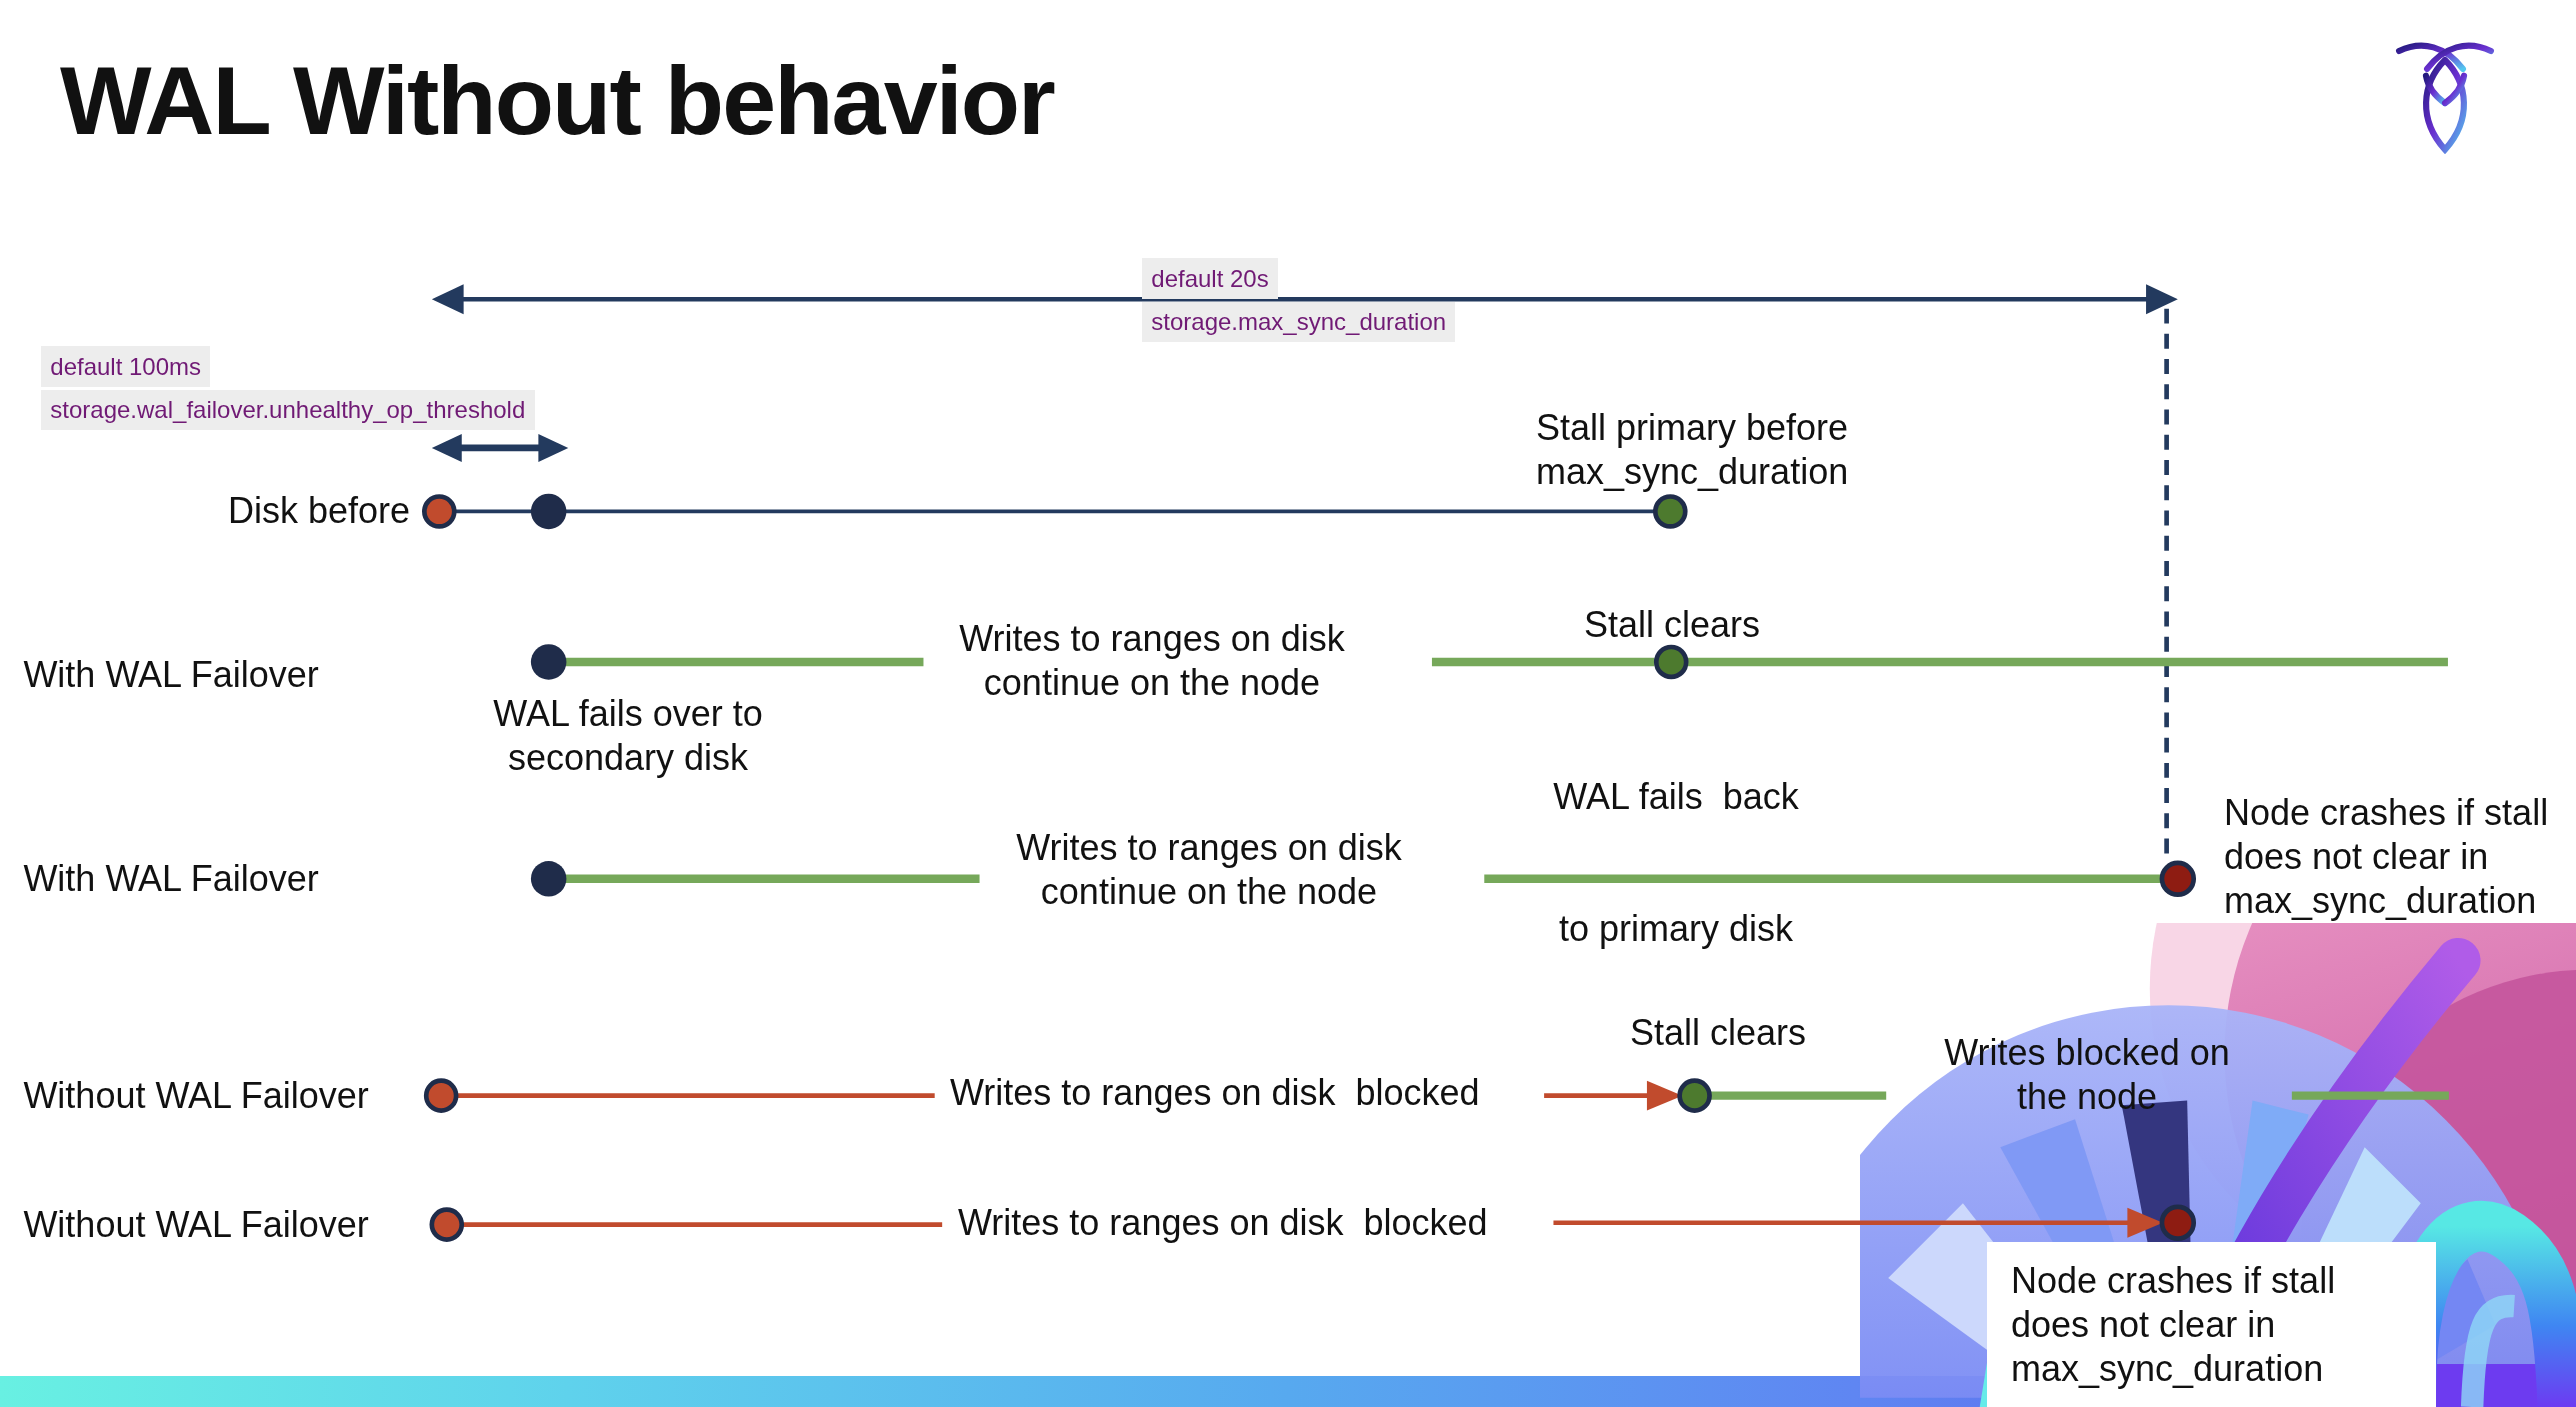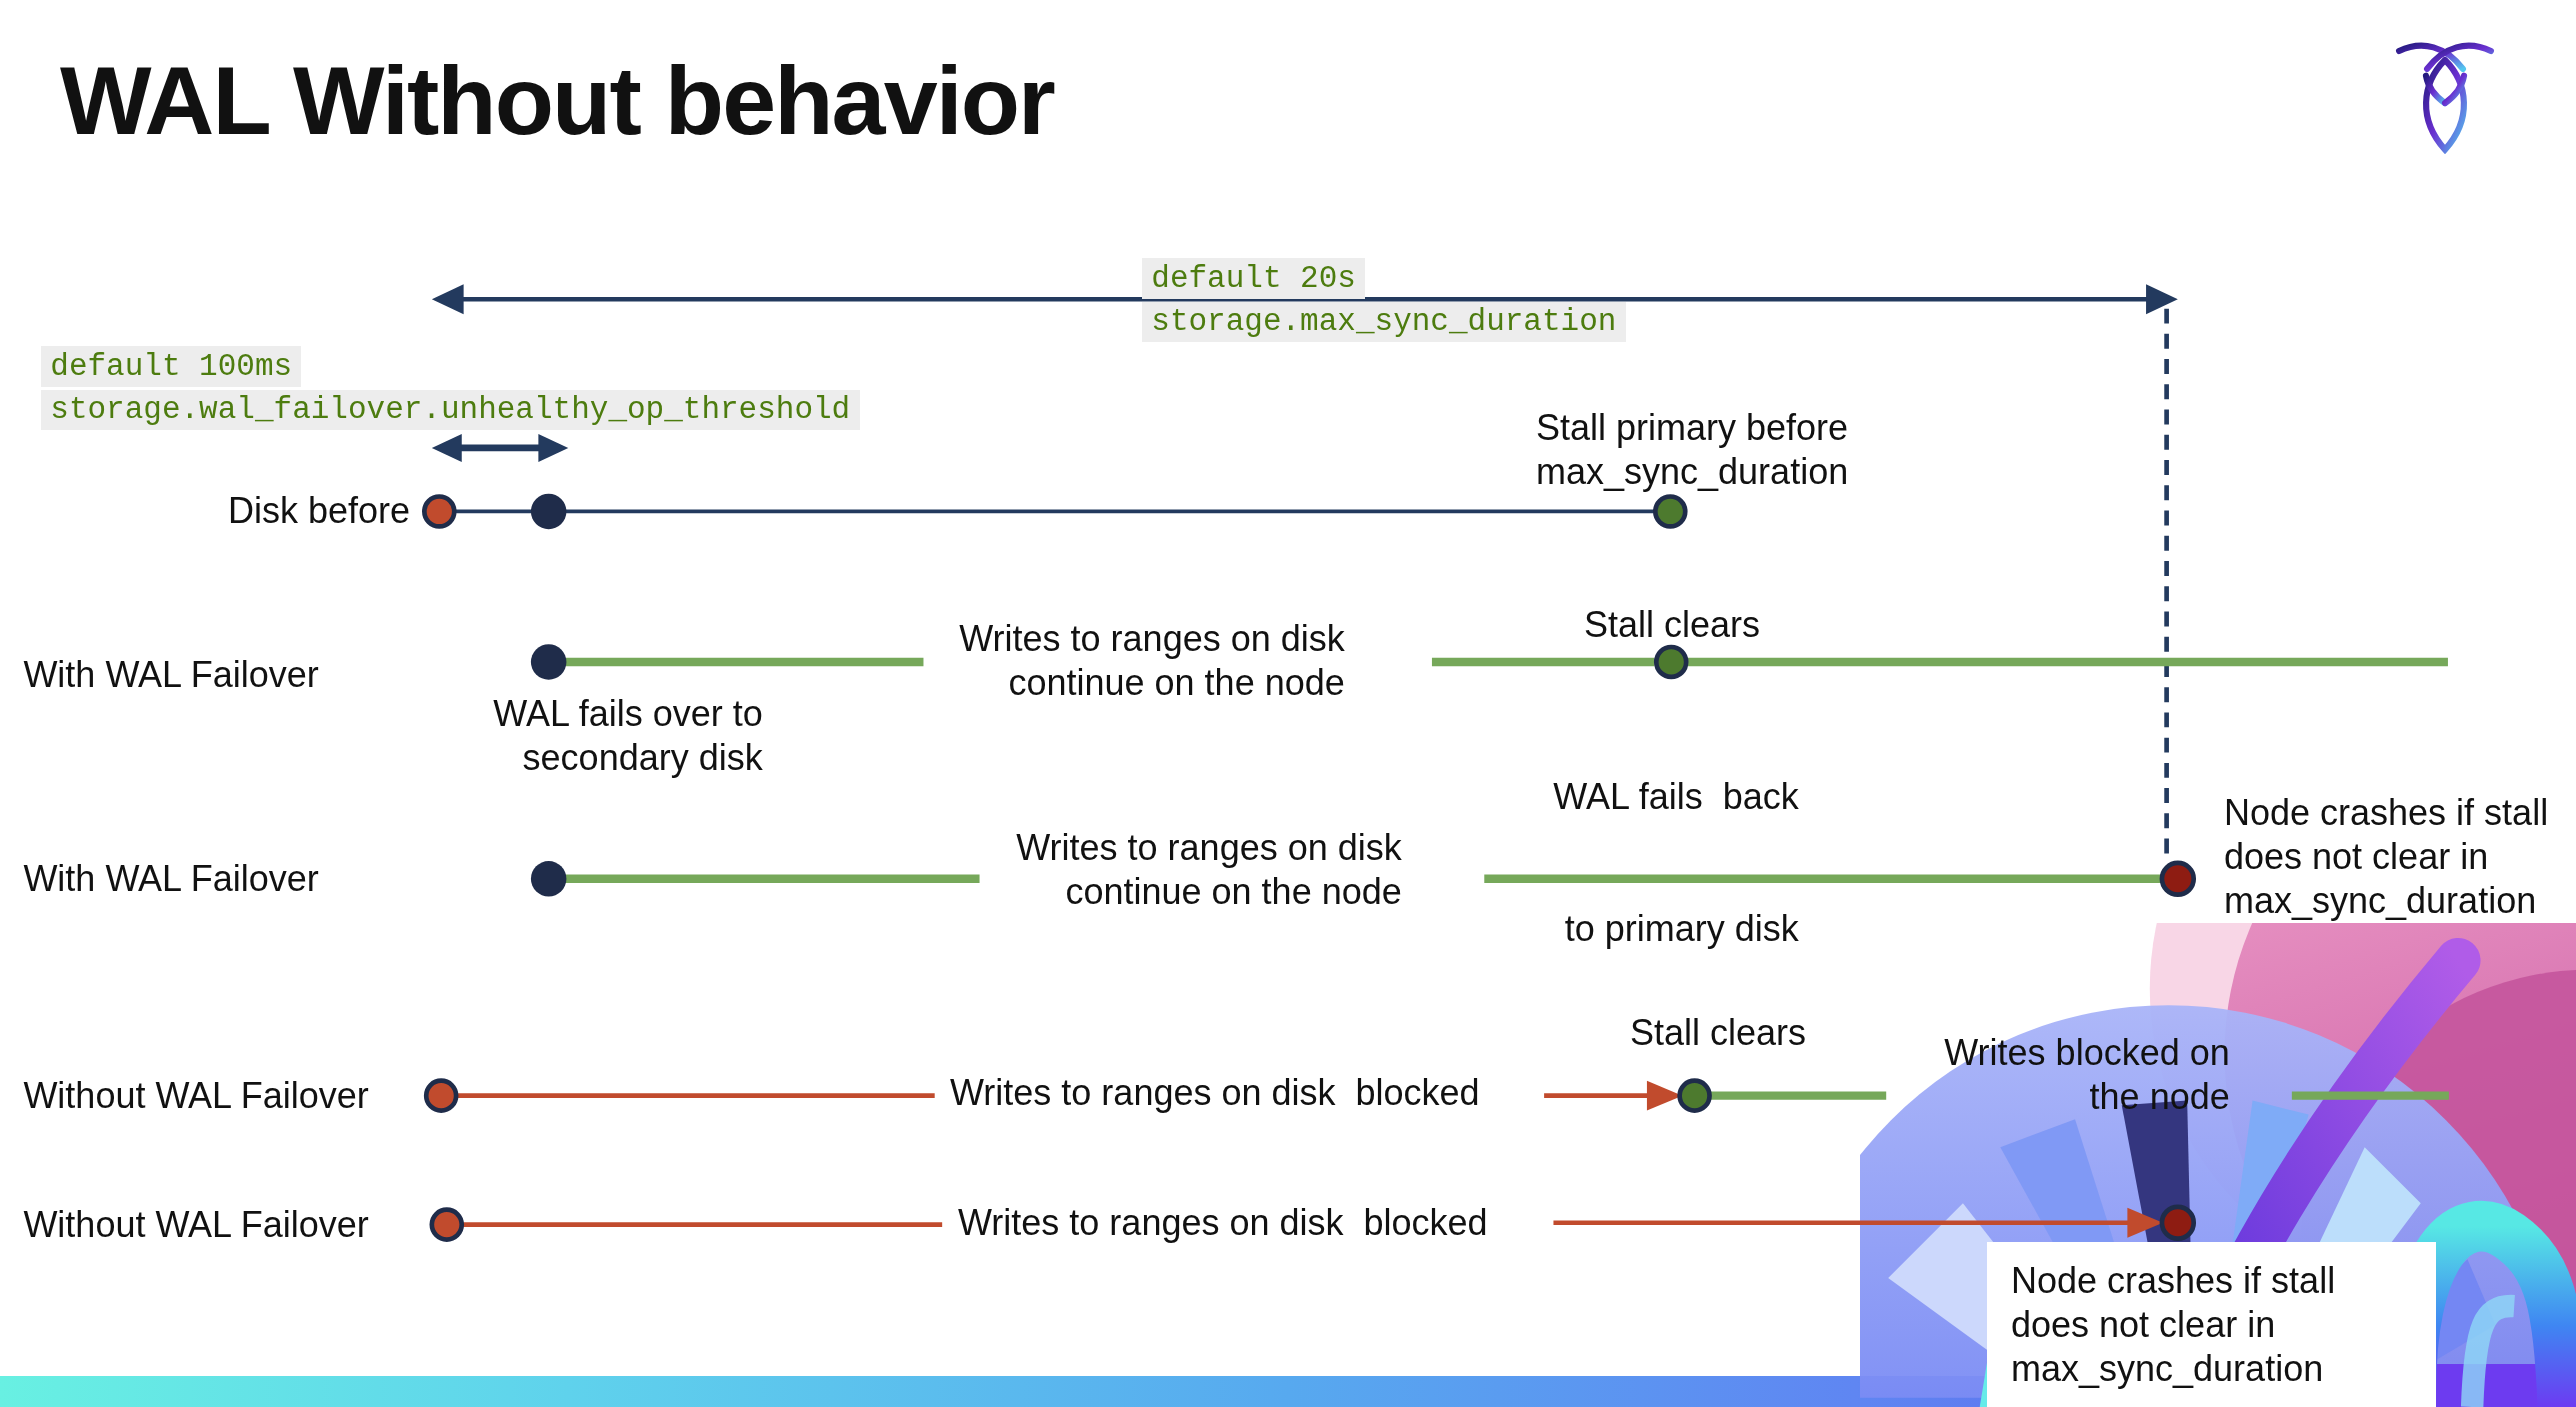--- a/index.html
+++ b/index.html
@@ -5,25 +5,25 @@
   :root{
     --navy:#233a5e; --navy-dot:#1f2c4a; --green-line:#76a85a; --green-dot:#4d7a2e;
     --red:#c14b2d; --dark-red:#8e1c12; --code-bg:#ededed; --text:#111111;
     --bar-left:#68f0e2; --bar-mid:#57a9ef; --bar-right:#5b50e8;
   }
   html,body{margin:0;padding:0;background:#ffffff;}
   .canvas{position:relative;width:2576px;height:1408px;background:#fff;overflow:hidden;
           font-family:"Liberation Sans",sans-serif;color:var(--text);}
   .abs{position:absolute;}
   .title{left:60px;top:45px;font-size:97px;font-weight:bold;letter-spacing:-1.9px;white-space:nowrap;}
-  .code{font-family:Liberation Mono, monospace;font-size:31px;line-height:37px;color:#4d7c0f;}
+  .code{font-family:Liberation Sans, sans-serif;font-size:24px;line-height:37px;color:#701a75;}
   .code .bg{background:var(--code-bg);padding:1.9px 9.3px;display:table;margin-bottom:2.8px;white-space:pre;}
   .lbl{font-size:36px;white-space:nowrap;}
   .anno{font-size:36px;line-height:44px;white-space:nowrap;}
-  .ctr{text-align:right;transform:translateX(-50%);}
+  .ctr{text-align:center;transform:translateX(-50%);}
   .pre{white-space:pre;}
   .whitebox{left:1987px;top:1242px;width:449px;height:165px;background:#ffffff;z-index:30;}
   .whitebox .anno{position:absolute;left:24px;top:17px;}
   .bottombar{left:0;top:1376px;width:2576px;height:32px;z-index:5;
     background:linear-gradient(90deg,var(--bar-left) 0%,#5fd2ec 22%,var(--bar-mid) 50%,#5f86f2 72%,var(--bar-right) 100%);}
   svg{display:block;}
   .artwork{left:1860px;top:923px;z-index:10;}
   .diagram{left:0;top:0;z-index:40;pointer-events:none;}
   .txt{z-index:50;}
   .logo{left:2389px;top:32px;z-index:50;}

